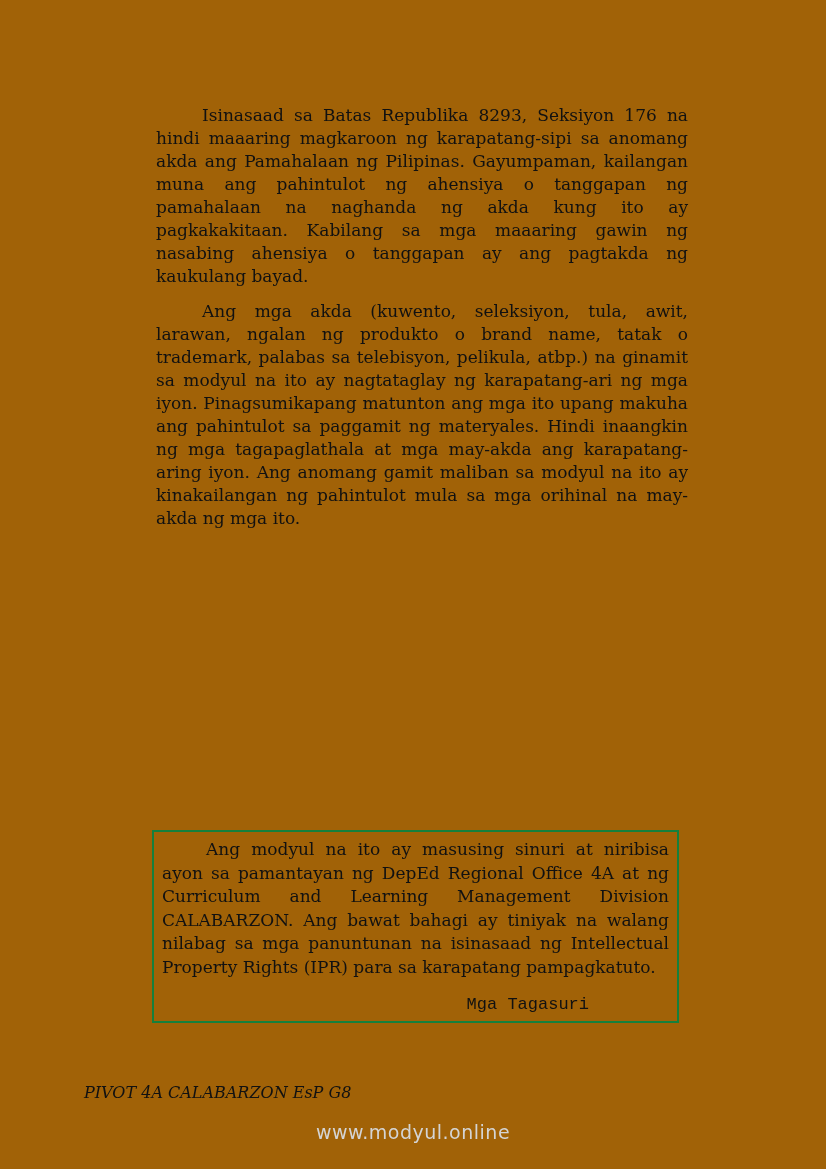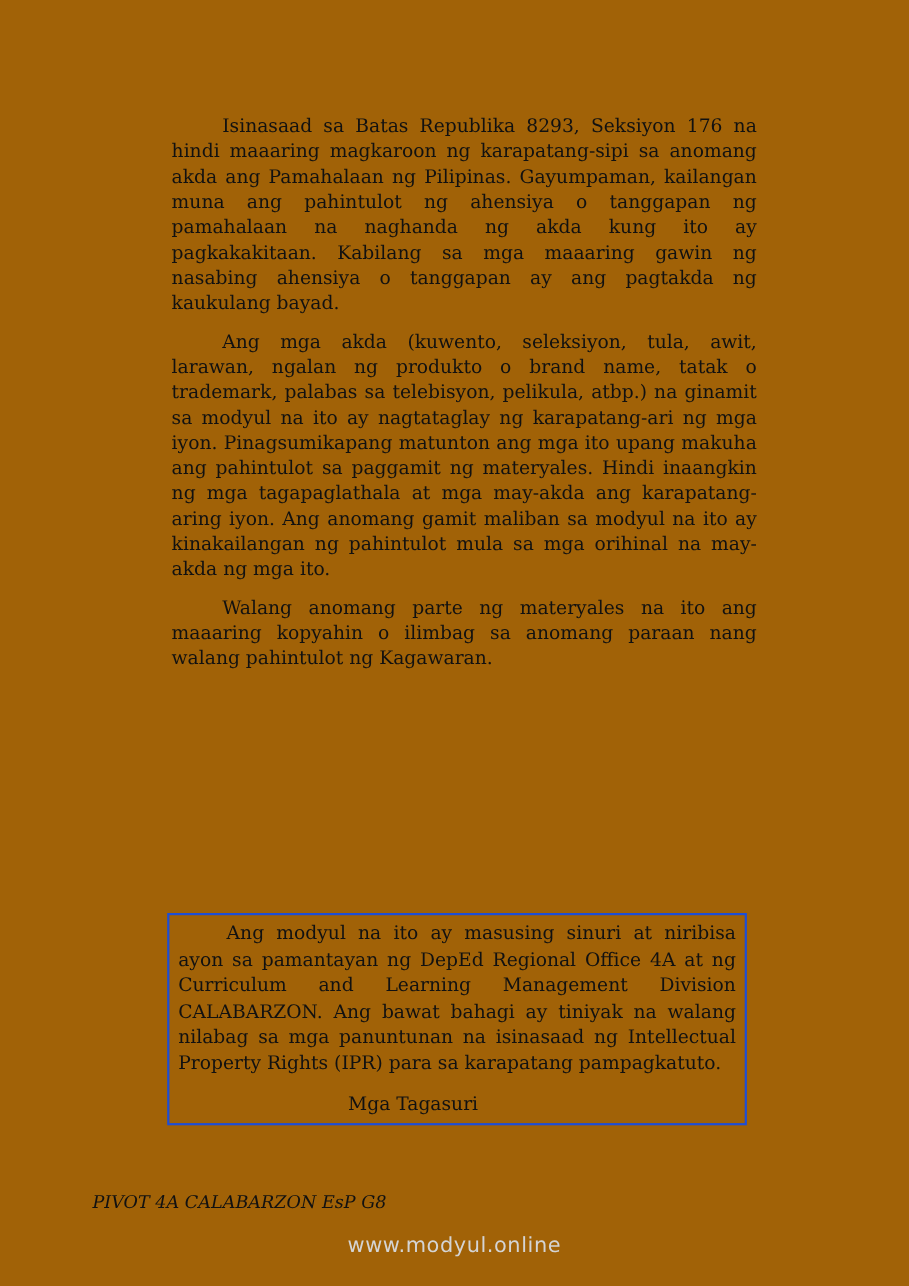--- a/index.html
+++ b/index.html
@@ -29,35 +29,36 @@
     margin: 0 0 12px 0;
     text-indent: 46px;
   }
   .review-box {
     position: absolute;
     left: 152px;
     top: 830px;
     width: 527px;
     height: 193px;
     box-sizing: border-box;
-    border: 2px solid #1d4ed8;
+    border: 2px solid #15803d;
     padding: 6px 8px 0 8px;
     font-family: "DejaVu Serif", "Liberation Serif", serif;
     font-size: 17px;
     line-height: 23.5px;
     text-align: justify;
   }
   .review-box .box-text {
     margin: 0;
     text-indent: 44px;
   }
   .review-box .signature {
     margin: 14px 0 0 0;
-    text-align: center;
+    text-align: right;
     padding-right: 80px;
+    font-family: Liberation Mono, monospace;
   }
   .footer {
     position: absolute;
     left: 84px;
     top: 1071px;
     font-family: "DejaVu Serif", "Liberation Serif", serif;
     font-style: italic;
     font-size: 16px;
     color: #111111;
     white-space: nowrap;
@@ -76,21 +77,20 @@
   }
 </style>
 </head>
 <body>
 
 <div class="page">
 
   <div class="body-text">
     <p>Isinasaad sa Batas Republika 8293, Seksiyon 176 na hindi maaaring magkaroon ng karapatang-sipi sa anomang akda ang Pamahalaan ng Pilipinas. Gayumpaman, kailangan muna ang pahintulot ng ahensiya o tanggapan ng pamahalaan na naghanda ng akda kung ito ay pagkakakitaan. Kabilang sa mga maaaring gawin ng nasabing ahensiya o tanggapan ay ang pagtakda ng kaukulang bayad.</p>
     <p>Ang mga akda (kuwento, seleksiyon, tula, awit, larawan, ngalan ng produkto o brand name, tatak o trademark, palabas sa telebisyon, pelikula, atbp.) na ginamit sa modyul na ito ay nagtataglay ng karapatang-ari ng mga iyon. Pinagsumikapang matunton ang mga ito upang makuha ang pahintulot sa paggamit ng materyales. Hindi inaangkin ng mga tagapaglathala at mga may-akda ang karapatang-aring iyon. Ang anomang gamit maliban sa modyul na ito ay kinakailangan ng pahintulot mula sa mga orihinal na may-akda ng mga ito.</p>
-    <p>Walang anomang parte ng materyales na ito ang maaaring kopyahin o ilimbag sa anomang paraan nang walang pahintulot ng Kagawaran.</p>
   </div>
 
   <div class="review-box">
     <p class="box-text">Ang modyul na ito ay masusing sinuri at niribisa ayon sa pamantayan ng DepEd Regional Office 4A at ng Curriculum and Learning Management Division CALABARZON. Ang bawat bahagi ay tiniyak na walang nilabag sa mga panuntunan na isinasaad ng Intellectual Property Rights (IPR) para sa karapatang pampagkatuto.</p>
     <p class="signature">Mga Tagasuri</p>
   </div>
 
   <div class="footer">PIVOT 4A CALABARZON EsP G8</div>
 
   <div class="watermark">www.modyul.online</div>

